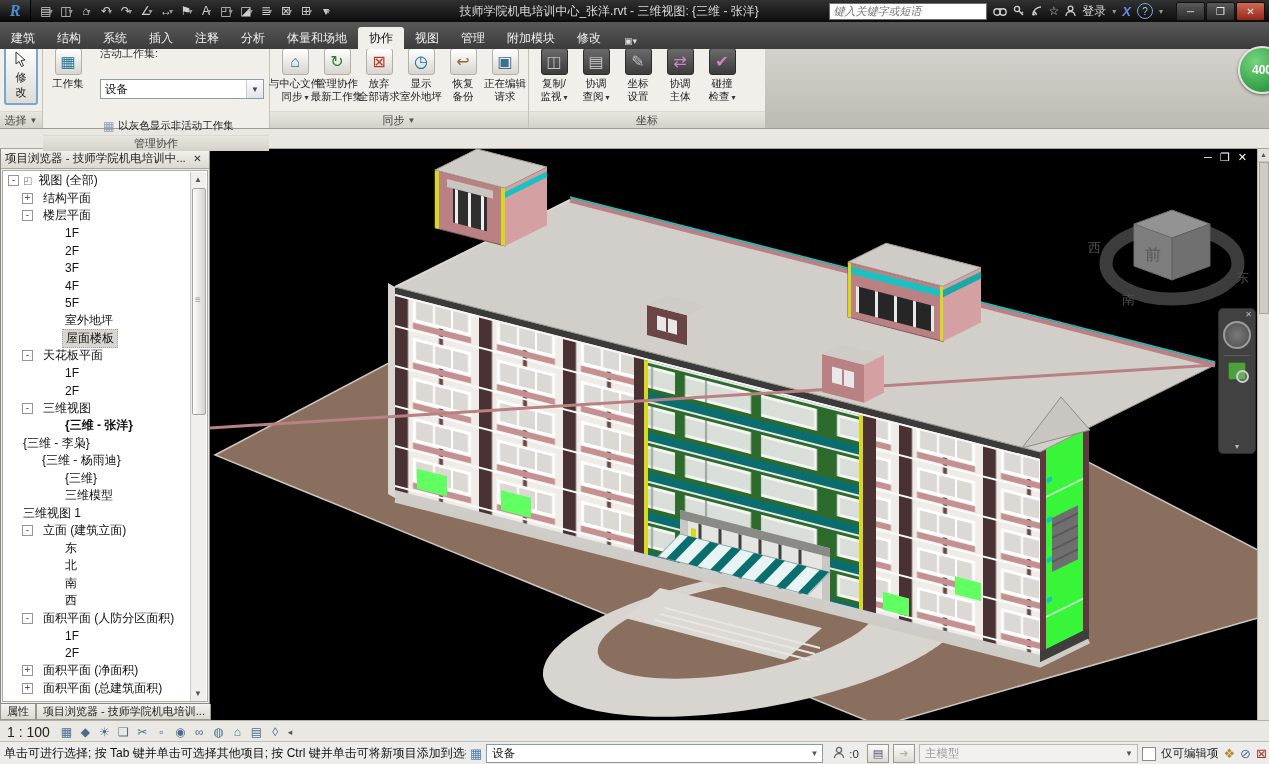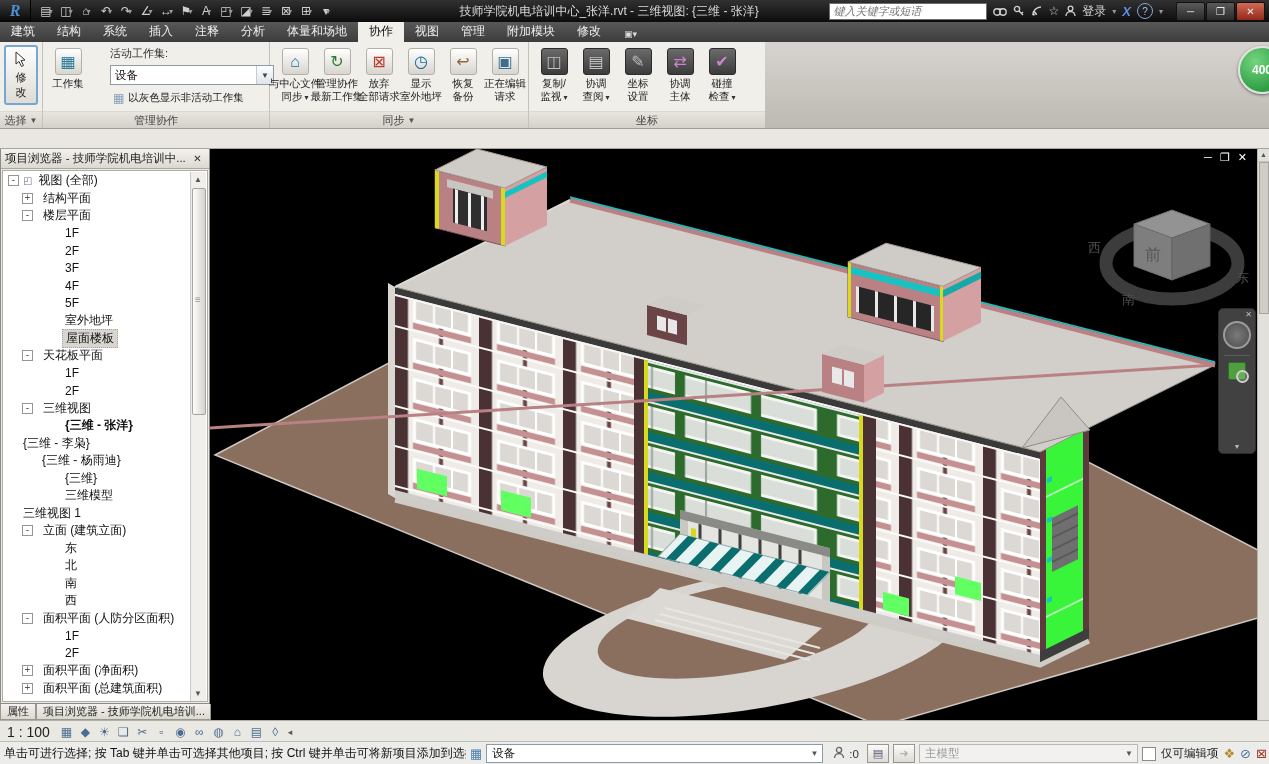--- a/index.html
+++ b/index.html
@@ -19,21 +19,21 @@
   .searchbox{width:148px;height:15px;background:#fff;border:1px solid #6d6d6d;color:#777;font-style:italic;
              font-size:11px;padding:0 4px;font-family:inherit}
   .ticon{color:#cfcfcf;font-size:12px;display:inline-flex;align-items:center;}
   .xlogo{color:#5f8fdf;font-weight:bold;font-style:italic;font-size:13px}
   .helpq{width:14px;height:14px;border-radius:50%;border:1px solid #7ea7d8;color:#9cc3ef;font-size:10px;display:inline-flex;align-items:center;justify-content:center}
   .winbtns{display:flex;margin-left:6px}
   .wb{width:27px;height:17px;display:inline-flex;align-items:center;justify-content:center;font-size:10px;color:#eee;
       background:linear-gradient(#5a5a5a,#2a2a2a);border:1px solid #111;border-radius:2px;margin-left:1px}
   .wb.close{background:linear-gradient(#d06a55,#92281a)}
   
-  .tabrow{position:absolute;top:22px;left:0;right:0;height:20px;background:linear-gradient(#585858,#3c3c3c);
+  .tabrow{position:absolute;top:22px;left:0;right:0;height:27px;background:linear-gradient(#585858,#3c3c3c);
           display:flex;align-items:flex-end;z-index:29;}
   .tab{padding:3px 11px 2px;font-size:12px;color:#efefef;cursor:default;white-space:nowrap}
   .tab.active{background:#f1efea;color:#111;border-radius:3px 3px 0 0;font-weight:normal}
   .tabmini{margin-left:6px;color:#ddd;font-size:9px;padding:3px 6px}
   
   .ribbon{position:absolute;top:42px;left:0;width:765px;height:86px;background:#f1efea;display:flex;z-index:28;
           border-bottom:1px solid #9f9c96}
   .ribbonrest{position:absolute;top:42px;left:765px;right:0;height:86px;z-index:27;
           background:linear-gradient(#d7d4cf,#bdbab4);border-bottom:1px solid #9f9c96}
   .rpanel{display:flex;flex-direction:column;border-right:1px solid #c5c2bb;height:100%}
@@ -44,21 +44,21 @@
   .modbtn{display:flex;flex-direction:column;align-items:center;justify-content:center;width:36px;height:60px;
           background:linear-gradient(#fdfdfc,#dfdcd5);border:2px solid #76a7d4;border-radius:3px;font-size:11px;color:#222;
           font-family:inherit;gap:3px}
   .bigbtn{display:flex;flex-direction:column;align-items:center;background:none;border:1px solid transparent;border-radius:3px;
           font-size:10.5px;line-height:1.2;color:#222;padding:2px 3px 0;font-family:inherit;min-width:42px}
   .ric{width:25px;height:25px;background:linear-gradient(#ffffff,#d8d5ce);border:1px solid #b3b0a9;border-radius:3px;
        display:flex;align-items:center;justify-content:center;font-size:16px;margin-bottom:2px}
   .bl{white-space:nowrap}
   .arr{display:none;font-size:8px;color:#333;margin-left:2px}
   .arr.show{display:inline}
-  .mcol{display:flex;flex-direction:column;margin-left:21px;gap:4px;padding-top:1px}
+  .mcol{display:flex;flex-direction:column;margin-left:11px;gap:18px;padding-top:1px}
   .mlbl{font-size:11px;color:#333}
   .combo{width:158px;height:18px;background:#fff;border:1px solid #8e9aa5;display:flex;align-items:center;font-size:11.5px;
          color:#111;padding-left:4px;justify-content:space-between}
   .combo .dd{font-size:8px;color:#444;border-left:1px solid #c5ccd3;align-self:stretch;display:flex;align-items:center;padding:0 4px;background:linear-gradient(#fdfdfd,#dfe5ea)}
   .smallbtn{display:flex;align-items:center;gap:4px;background:none;border:1px solid transparent;font-size:10.5px;color:#222;
             font-family:inherit;padding:1px 2px;border-radius:2px}
   .smallbtn .sic{color:#8aa0b8;font-size:12px}
   
   .optionsbar{position:absolute;top:128px;left:0;right:0;height:20px;background:#eae7e2;border-bottom:1px solid #a8a5a0;z-index:26}
   

